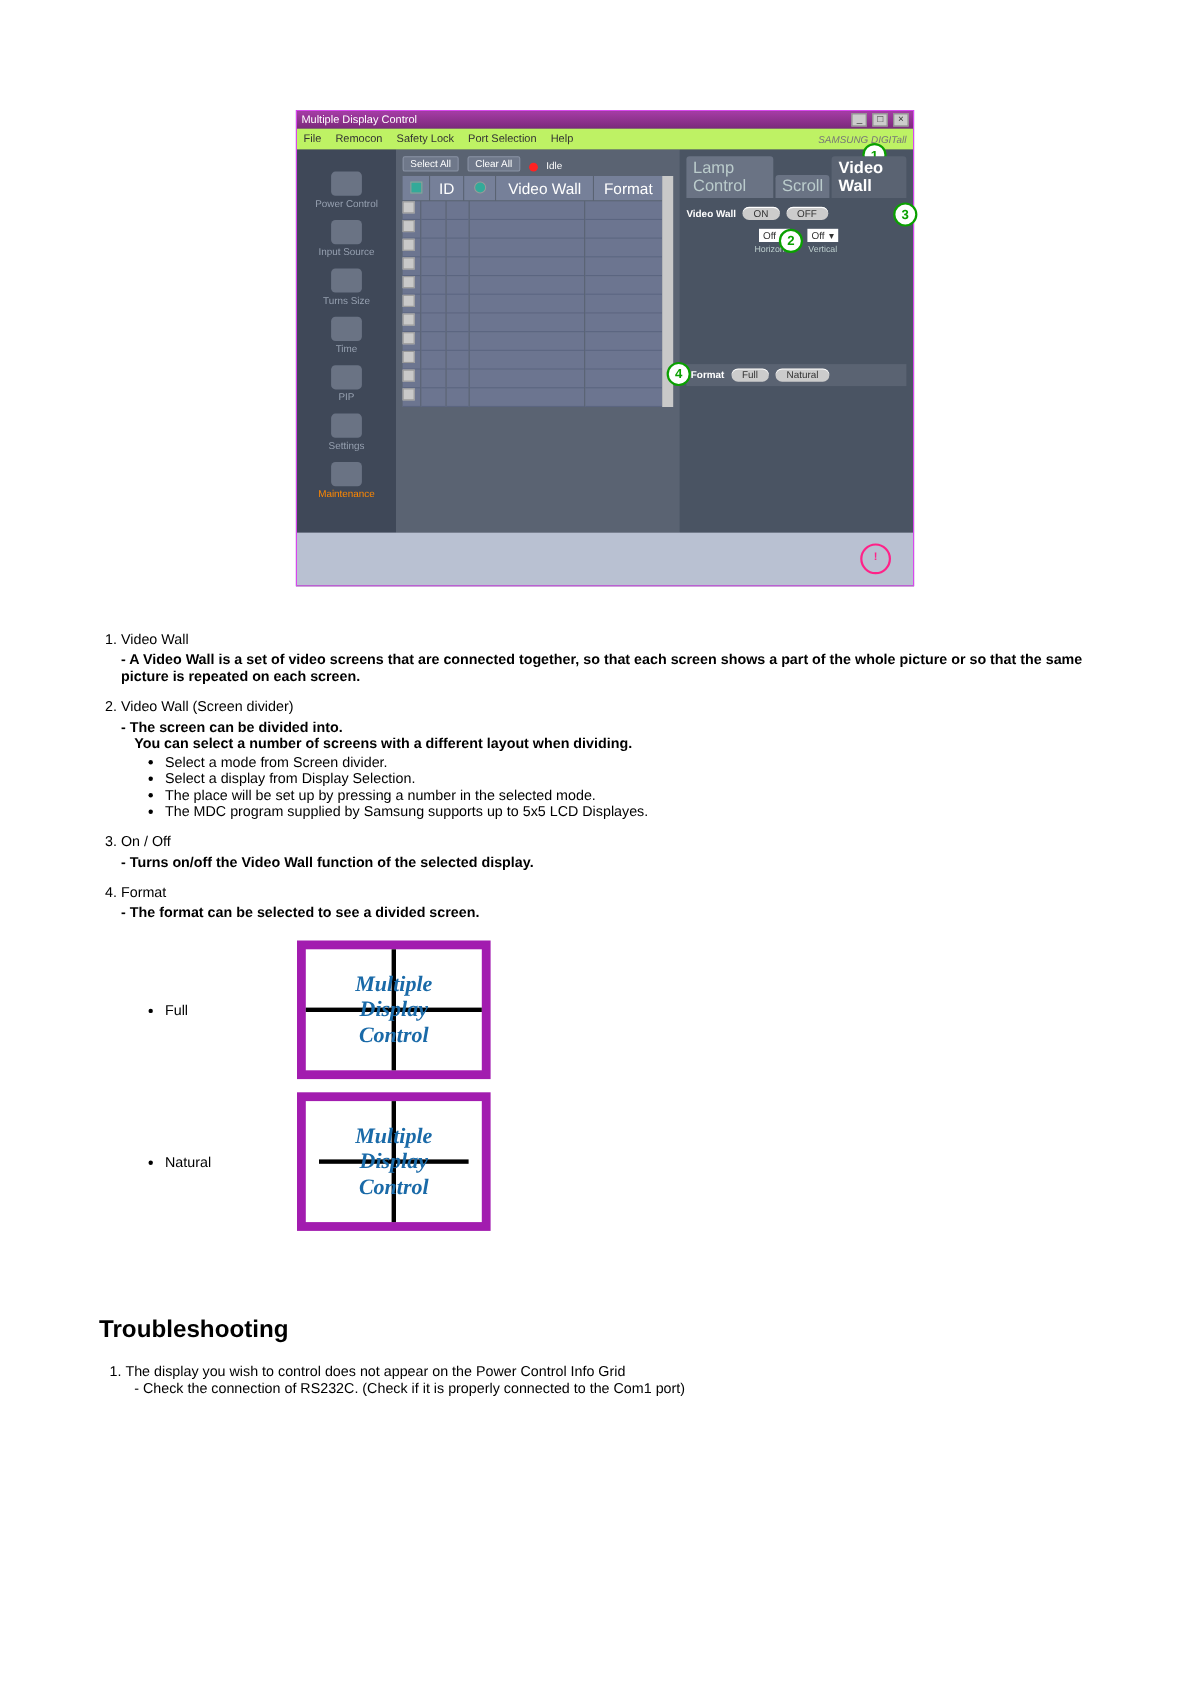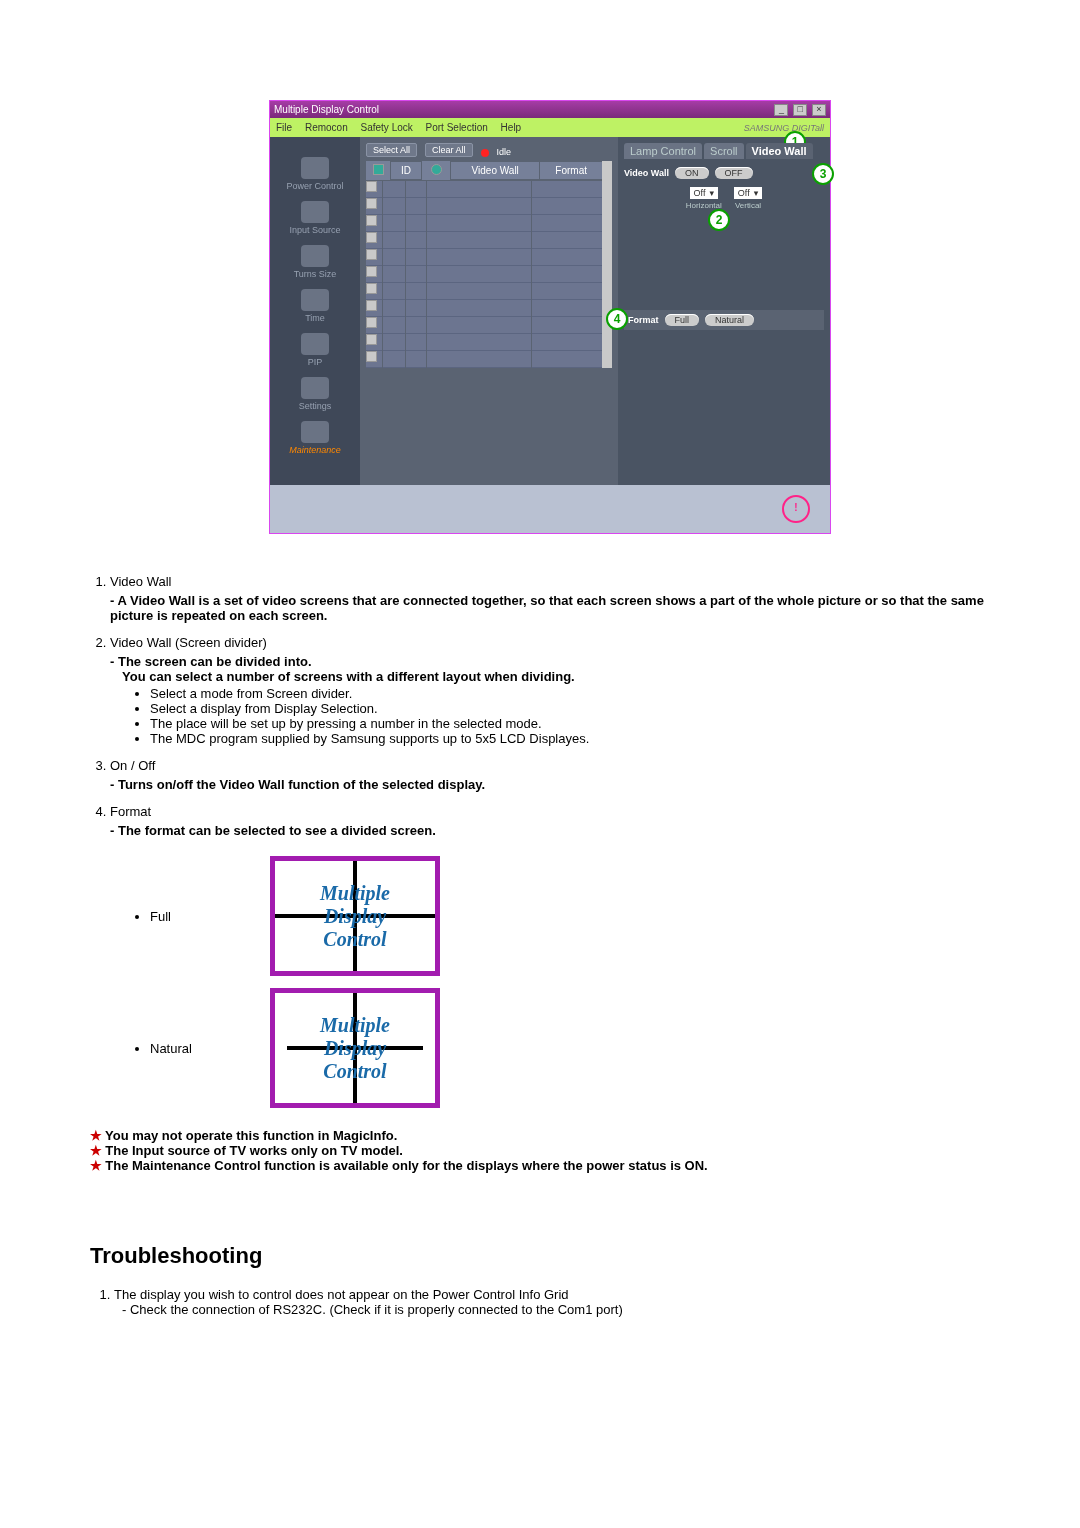--- a/index.html
+++ b/index.html
@@ -60,21 +60,21 @@
     width: 90px;
     background: #3f4858;
     padding: 20px 0;
     text-align: center;
   }
   .side-item {
     margin-bottom: 10px;
     font-size: 9px;
     color: #96a0b0;
   }
-  .side-item.active { color: #ff8800; font-style: italic; }
+  .side-item.active { color: #ff8800; }
   .side-icon {
     display: block;
     width: 28px;
     height: 22px;
     margin: 0 auto 2px auto;
     background: #6a7384;
     border-radius: 4px;
   }
   .center-pane {
     flex: 1;
@@ -100,41 +100,41 @@
   }
   .idle-label { color:#fff; font-size:9px; }
   .grid-head, .grid-row {
     display: flex;
     align-items: center;
     gap: 1px;
   }
   .gh-cell {
     background: #768099;
     padding: 3px 4px;
-    font-size: 10px;
+    font-size: 14px;
     color: #fff;
     text-align: center;
   }
   .c0{width:16px;} .c1{width:22px;} .c2{width:20px;} .c3{flex:1.5;} .c4{flex:1;}
   .grid-body { margin-top:1px; max-height: 200px; }
   .gr-cell {
     background: #6c7590;
     height: 16px;
     border-bottom: 1px solid #5b6580;
   }
   .chk { width:9px;height:9px;background:#c9c9c9;display:inline-block;border:1px solid #999; }
   .scroll-stub { width:10px; background:#c9c9c9; }
   .right-pane {
     width: 200px;
     background: #4a5463;
     padding: 6px;
     position: relative;
   }
   .tabstrip { display:flex; gap:2px; margin-bottom:8px; align-items:flex-end;}
-  .tab { background:#6a7384; color:#bcc; font-size:11px; padding:2px 6px; border-radius:3px 3px 0 0; position:relative;}
+  .tab { background:#6a7384; color:#bcc; font-size:15px; padding:2px 6px; border-radius:3px 3px 0 0; position:relative;}
   .tab.active { background:#5a6372; color:#fff; font-weight:bold;}
   .badge-num {
     position:absolute;
     width:18px;height:18px;border-radius:50%;
     border:2px solid #0aa000; color:#0aa000; background:#fff;
     font-weight:bold; font-size:12px; text-align:center; line-height:18px;
   }
   .vw-row { display:flex; align-items:center; gap:6px; margin-bottom:8px; color:#fff; font-size:9px;}
   .vw-label { font-weight:bold; }
   .pillbtn { background:#ccc; color:#333; padding:1px 10px; border-radius:9px; font-size:9px; box-shadow:inset 0 1px #fff;}
@@ -154,21 +154,21 @@
   .sub { margin: 4px 0 0 0; padding-left: 0; list-style: none; font-weight: bold; }
   .sub li.dash::before { content: "- "; }
   .sub .indent { padding-left: 12px; display:block;}
   .bullets { list-style: disc; padding-left: 40px; margin:2px 0;}
 
   .sample-table { margin-left: 30px; border-collapse: collapse; }
   .sample-table td { padding: 6px 10px; vertical-align: middle;}
   .sample-label-cell { width:120px; }
   .sample-bullet { list-style: disc; padding-left: 20px; margin:0;}
   .sample-box {
-    width:160px; height:110px; border:5px solid #a21caf; position:relative;
+    width:160px; height:110px; border:8px solid #a21caf; position:relative;
     display:flex; flex-direction:column; align-items:center; justify-content:center;
   }
   .sample-box .vline { position:absolute; top:0;bottom:0;left:50%; width:4px; background:#000; transform:translateX(-50%);}
   .sample-box .hline { position:absolute; left:0;right:0;top:50%; height:4px; background:#000; transform:translateY(-50%);}
   .sample-box .hline.natural { left:12px; right:12px; }
   .sample-text { font-family: Georgia, serif; font-style: italic; font-weight:bold; color:#1a6aa8; font-size:20px; line-height:1.15; z-index:1; text-align:center;}
   .notes { margin: 14px 0 0 0; padding:0; list-style:none; font-weight:bold;}
   .notes li::before { content:"★ "; color:#cc0000; }
   h2.section { font-size:22px; font-weight:bold; margin-top:70px; }
   .ts ol { padding-left: 24px; }
@@ -417,25 +417,20 @@
           <div class="sample-box">
             <div class="vline"></div>
                 <div class="hline natural"></div>
             <div class="sample-text"><span>Multiple</span><br><span>Display</span><br><span>Control</span></div>
           </div>
         </td>
       </tr>
     </tbody>
       </table>
 
-    <ul class="notes">
-      <li>You may not operate this function in MagicInfo.</li>
-      <li>The Input source of TV works only on TV model.</li>
-      <li>The Maintenance Control function is available only for the displays where the power status is ON.</li>
-    </ul>
   </div>
 
   <h2 class="section">Troubleshooting</h2>
   <div class="ts">
     <ol>
       <li>
         <span>The display you wish to control does not appear on the Power Control Info Grid</span>
         <span class="dash">- <span>Check the connection of RS232C. (Check if it is properly connected to the Com1 port)</span></span>
       </li>
     </ol>

